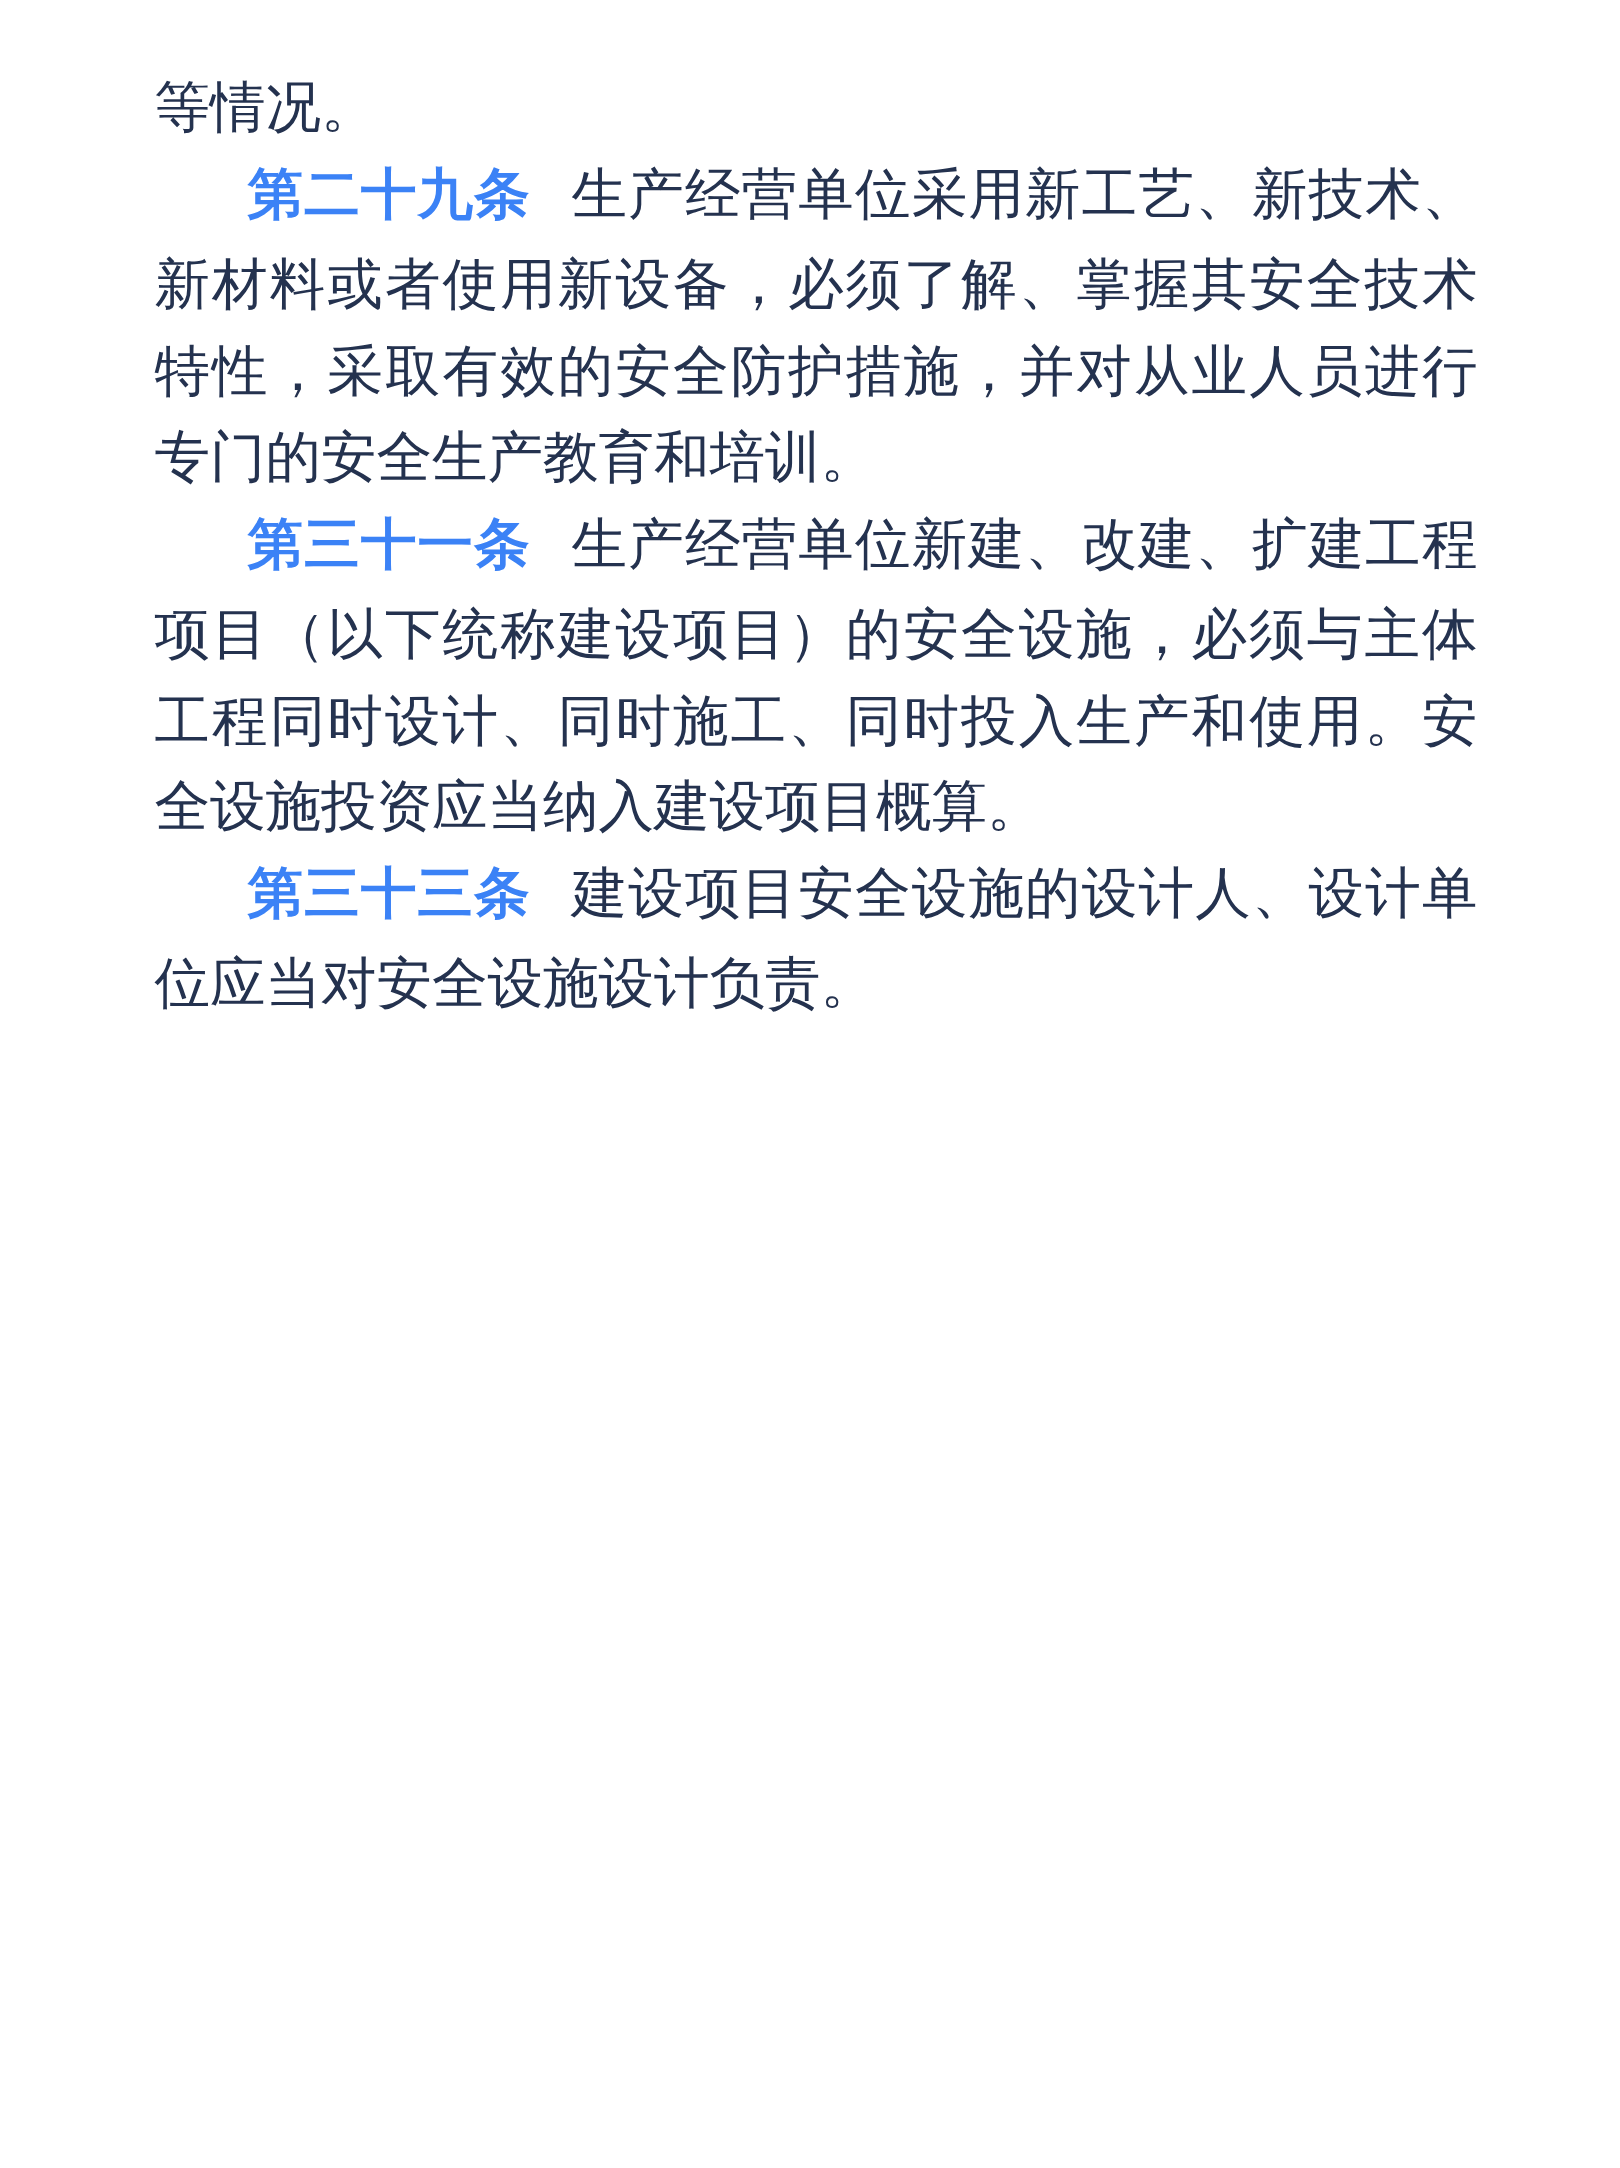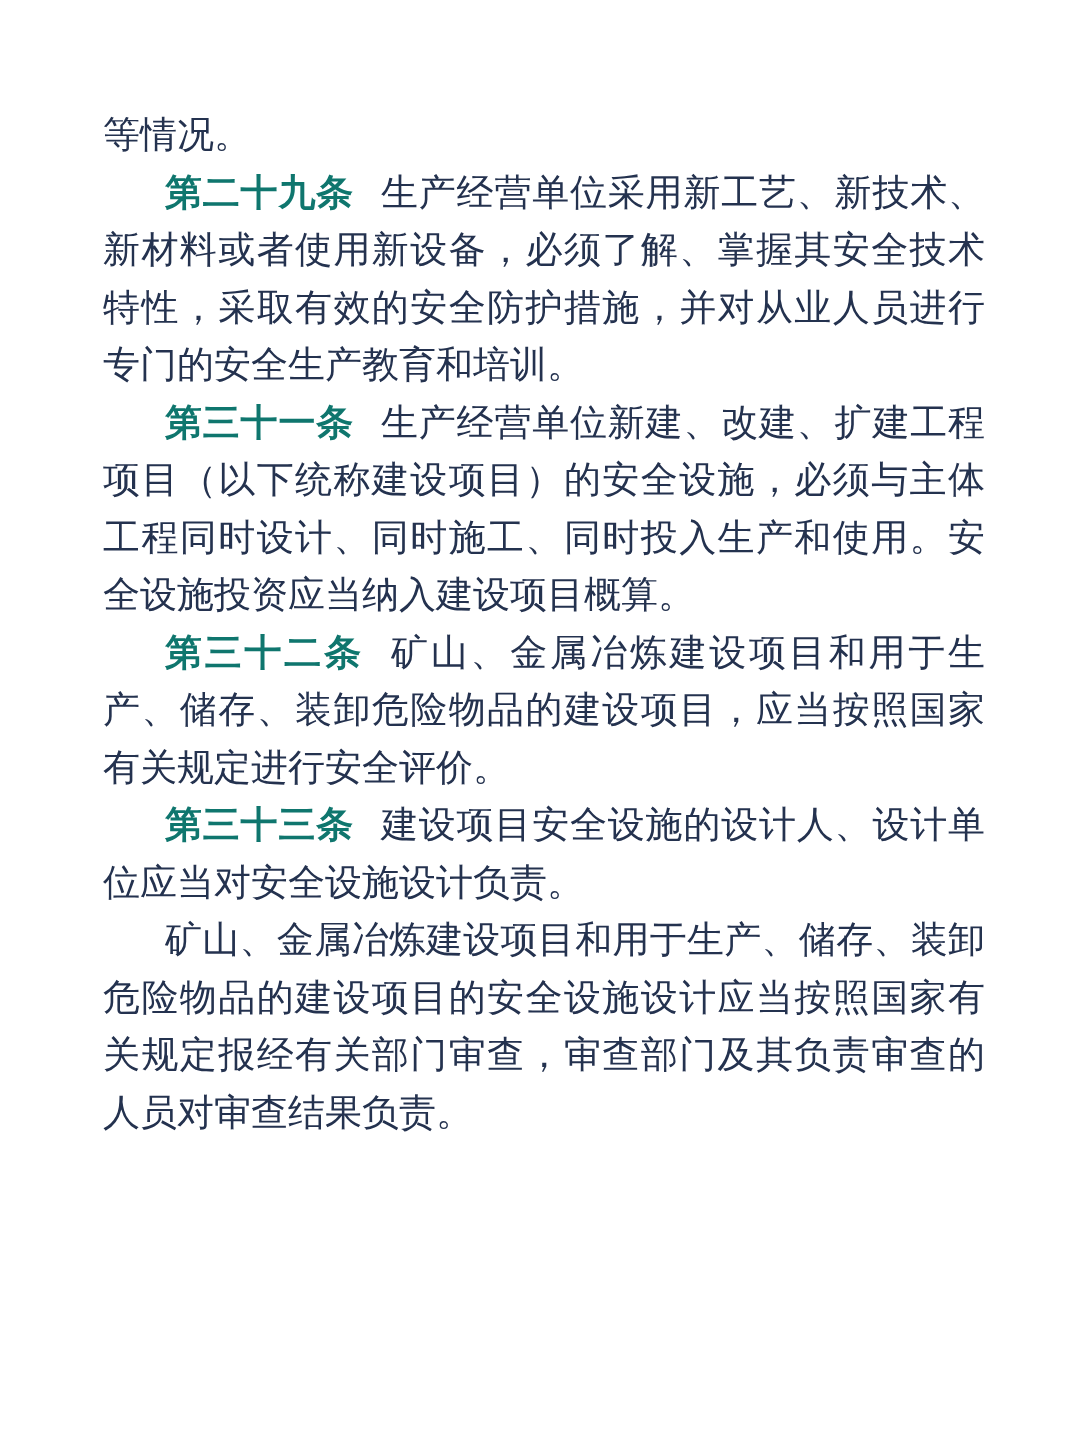--- a/index.html
+++ b/index.html
@@ -9,63 +9,61 @@
   }
   body {
     width: 1080px;
     height: 1445px;
     overflow: hidden;
     font-family: "Liberation Serif", "DejaVu Serif", serif;
   }
   .page {
     width: 882px;
     margin-left: 103px;
-    padding-top: 106px;
+    padding-top: 44px;
     box-sizing: content-box;
   }
   .para {
     margin: 0;
     font-size: 37px;
     line-height: 57.5px;
     color: #24324f;
     text-align: justify;
     letter-spacing: 0px;
     word-break: break-all;
   }
   
   .para.indented {
     text-indent: 62px;
   }
   
   .para.continuation {
     text-indent: 0;
   }
   .article-num {
-    font-family: Liberation Sans, sans-serif;
+    font-family: Liberation Mono, monospace;
     font-weight: bold;
-    color: #0f766e;
+    color: #3b82f6;
     margin-right: 27px;
   }
   .article-num:empty {
     margin-right: 0;
     display: none;
   }
 </style>
 </head>
 <body>
 
 <div class="page">
 
   <p class="para continuation"><span>等情况。</span></p>
 
   <p class="para indented"><span class="article-num">第二十九条</span><span>生产经营单位采用新工艺、新技术、新材料或者使用新设备，必须了解、掌握其安全技术特性，采取有效的安全防护措施，并对从业人员进行专门的安全生产教育和培训。</span></p>
 
 
 
   <p class="para indented"><span class="article-num">第三十一条</span><span>生产经营单位新建、改建、扩建工程项目（以下统称建设项目）的安全设施，必须与主体工程同时设计、同时施工、同时投入生产和使用。安全设施投资应当纳入建设项目概算。</span></p>
 
-  <p class="para indented"><span class="article-num">第三十二条</span><span>矿山、金属冶炼建设项目和用于生产、储存、装卸危险物品的建设项目，应当按照国家有关规定进行安全评价。</span></p>
 
   <p class="para indented"><span class="article-num">第三十三条</span><span>建设项目安全设施的设计人、设计单位应当对安全设施设计负责。</span></p>
 
-  <p class="para indented"><span>矿山、金属冶炼建设项目和用于生产、储存、装卸危险物品的建设项目的安全设施设计应当按照国家有关规定报经有关部门审查，审查部门及其负责审查的人员对审查结果负责。</span></p>
 
 </div>
 
 </body></html>

